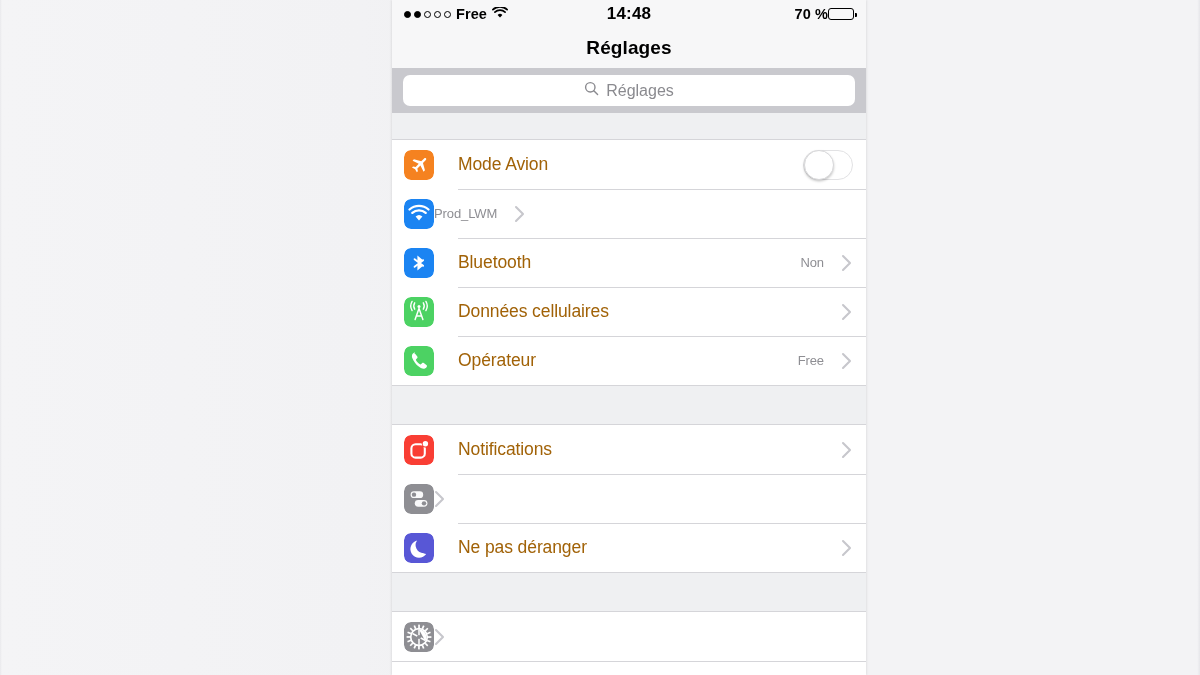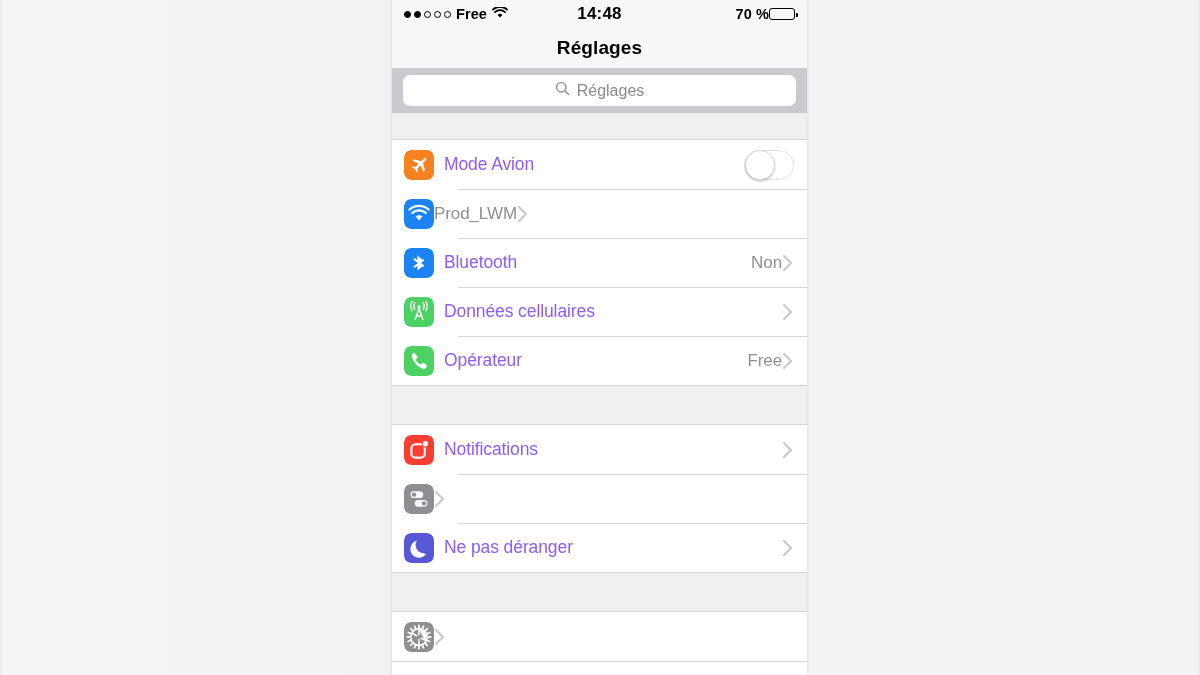--- a/index.html
+++ b/index.html
@@ -32,21 +32,21 @@
     position: absolute;
     right: 0; top: 0; bottom: 0; width: 3px;
     background: linear-gradient(270deg, #e6e6ea, #f4f4f6);
   }
 
   
   #phone {
     position: absolute;
     left: 392px;
     top: 0;
-    width: 415px;
+    width: 474px;
     height: 675px;
     background: #ffffff;
     overflow: hidden;
     box-shadow: -1px 0 2px rgba(0,0,0,0.07), 1px 0 2px rgba(0,0,0,0.07);
   }
 
   
   .status-bar {
     height: 28px;
     background: #f7f7f8;
@@ -159,31 +159,31 @@
     width: 30px; height: 30px;
     border-radius: 7px;
     flex: 0 0 30px;
     display: flex;
     align-items: center;
     justify-content: center;
     overflow: hidden;
   }
 
   .row-label {
-    margin-left: 10px;
+    margin-left: 24px;
     font-size: 17.5px;
-    color: #8b5cf6;
+    color: #a16207;
     flex: 1;
     letter-spacing: -0.1px;
   }
 
   .row-value {
-    font-size: 17px;
+    font-size: 13px;
     color: #8e8e93;
-    margin-right: 0;
+    margin-right: 17px;
     letter-spacing: -0.1px;
   }
 
   .chevron {
     margin-right: 14px;
     flex: 0 0 auto;
     display: flex;
     align-items: center;
   }
 

